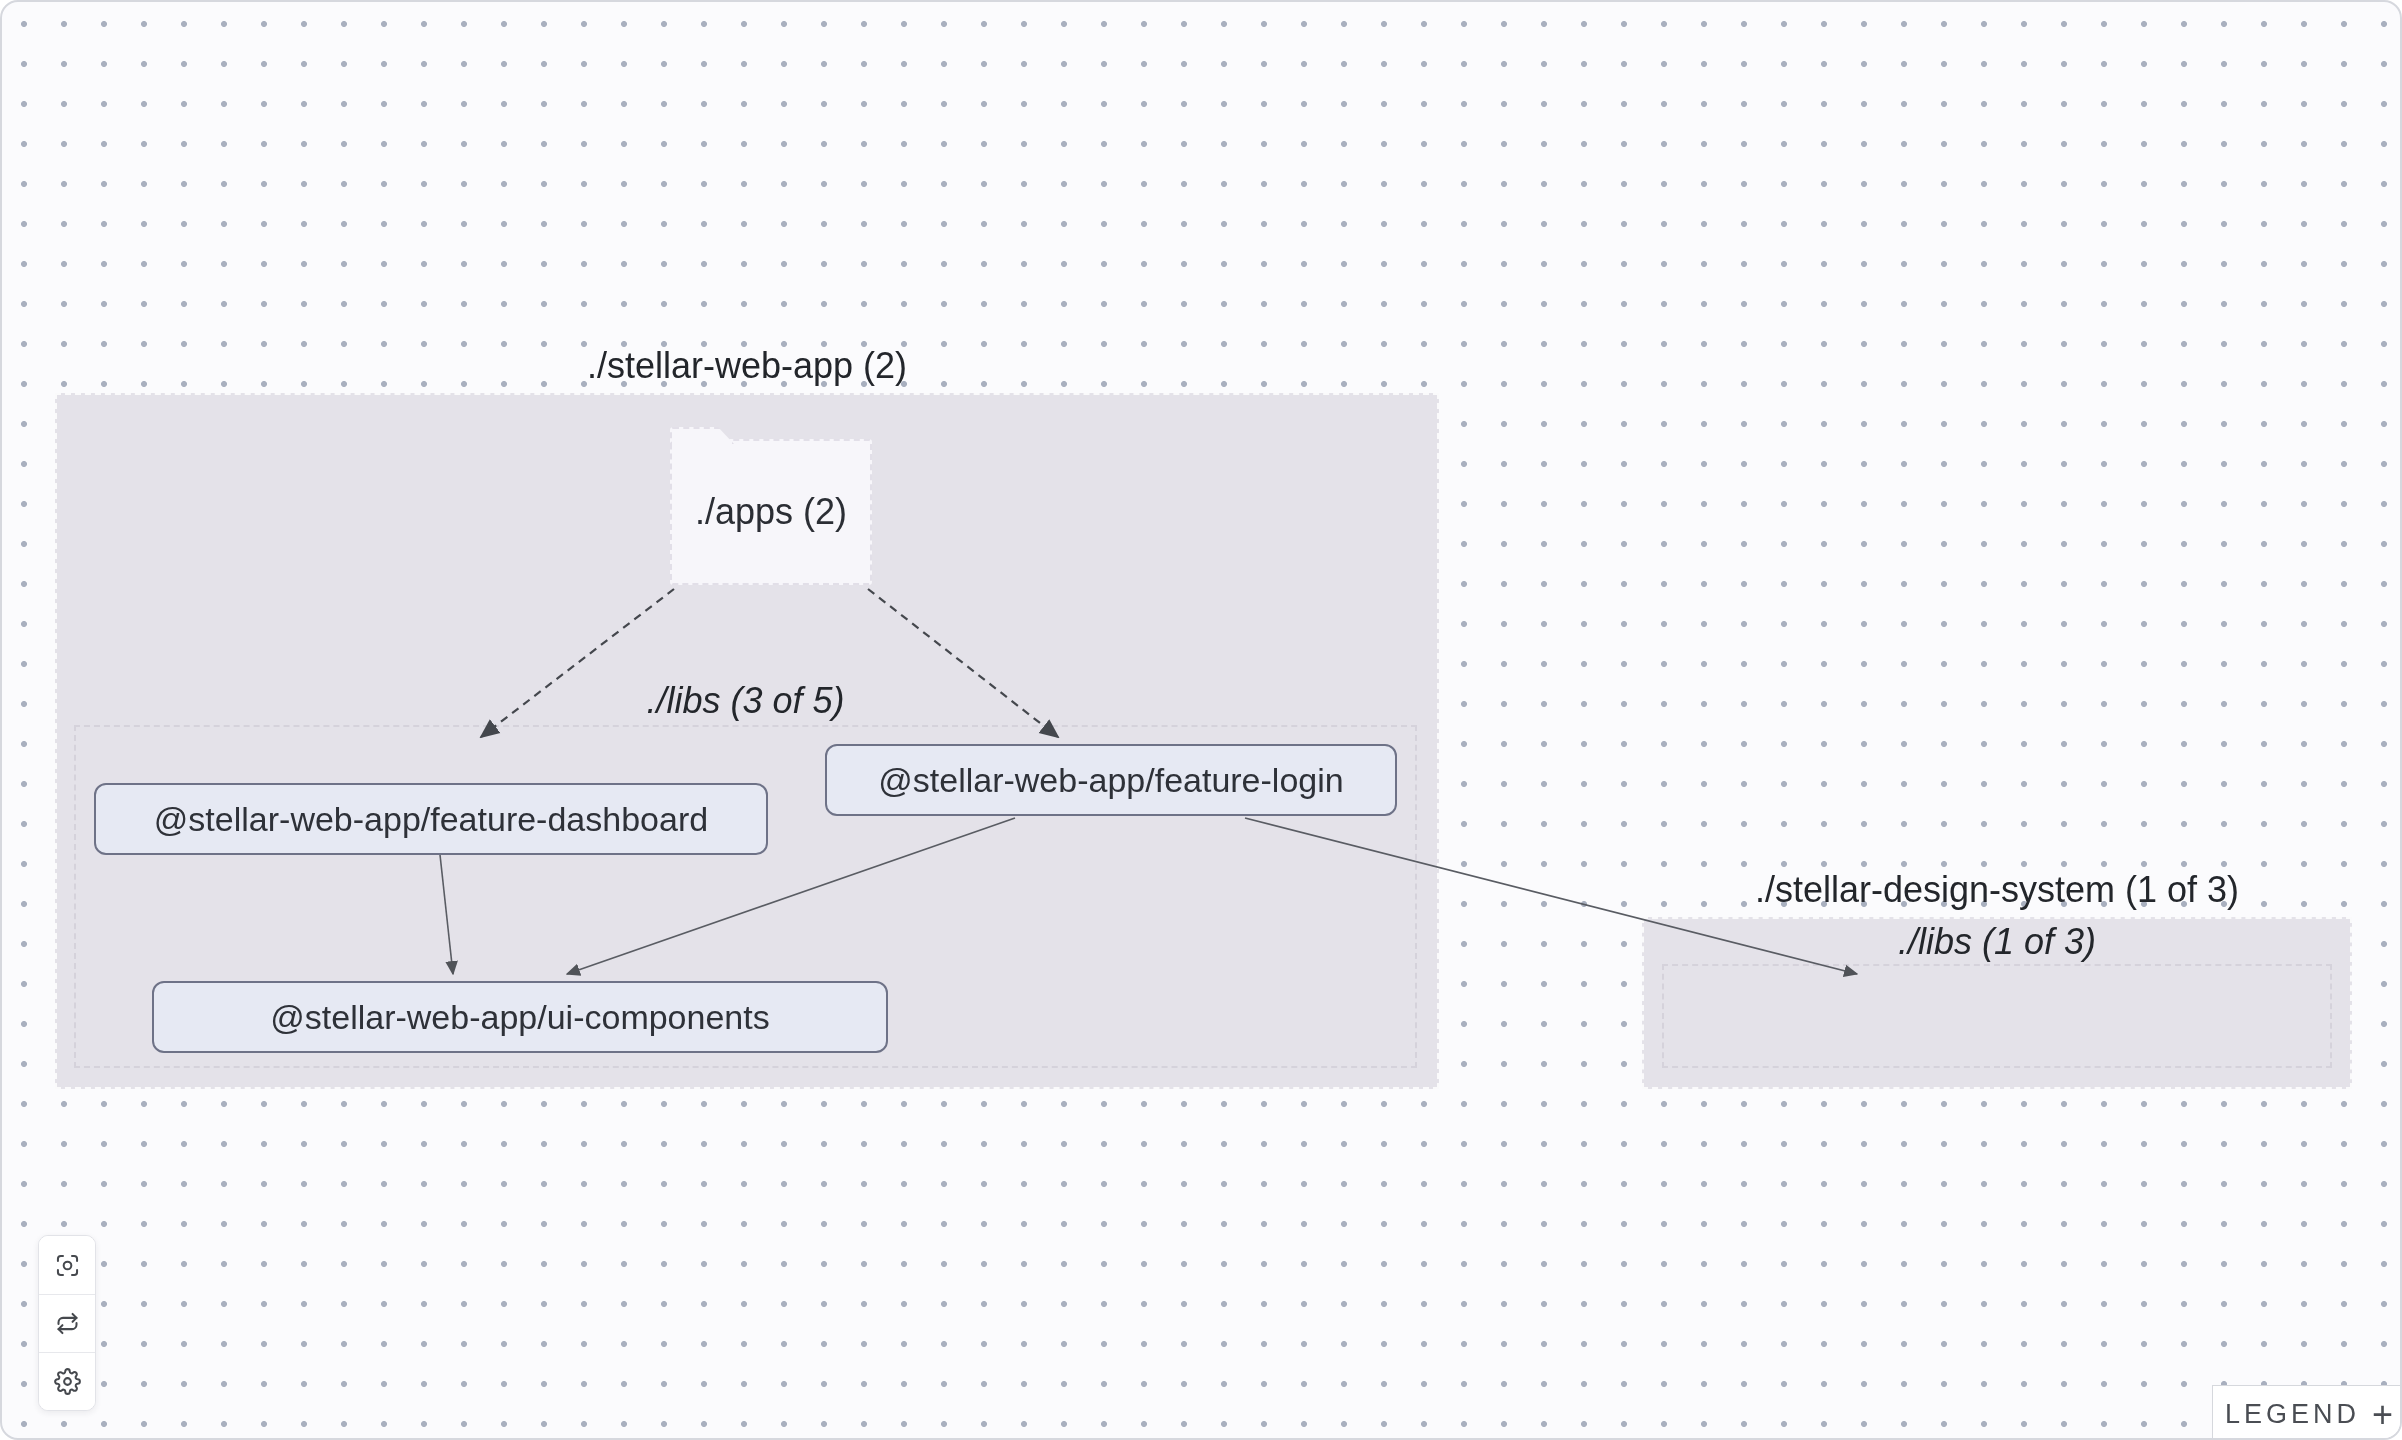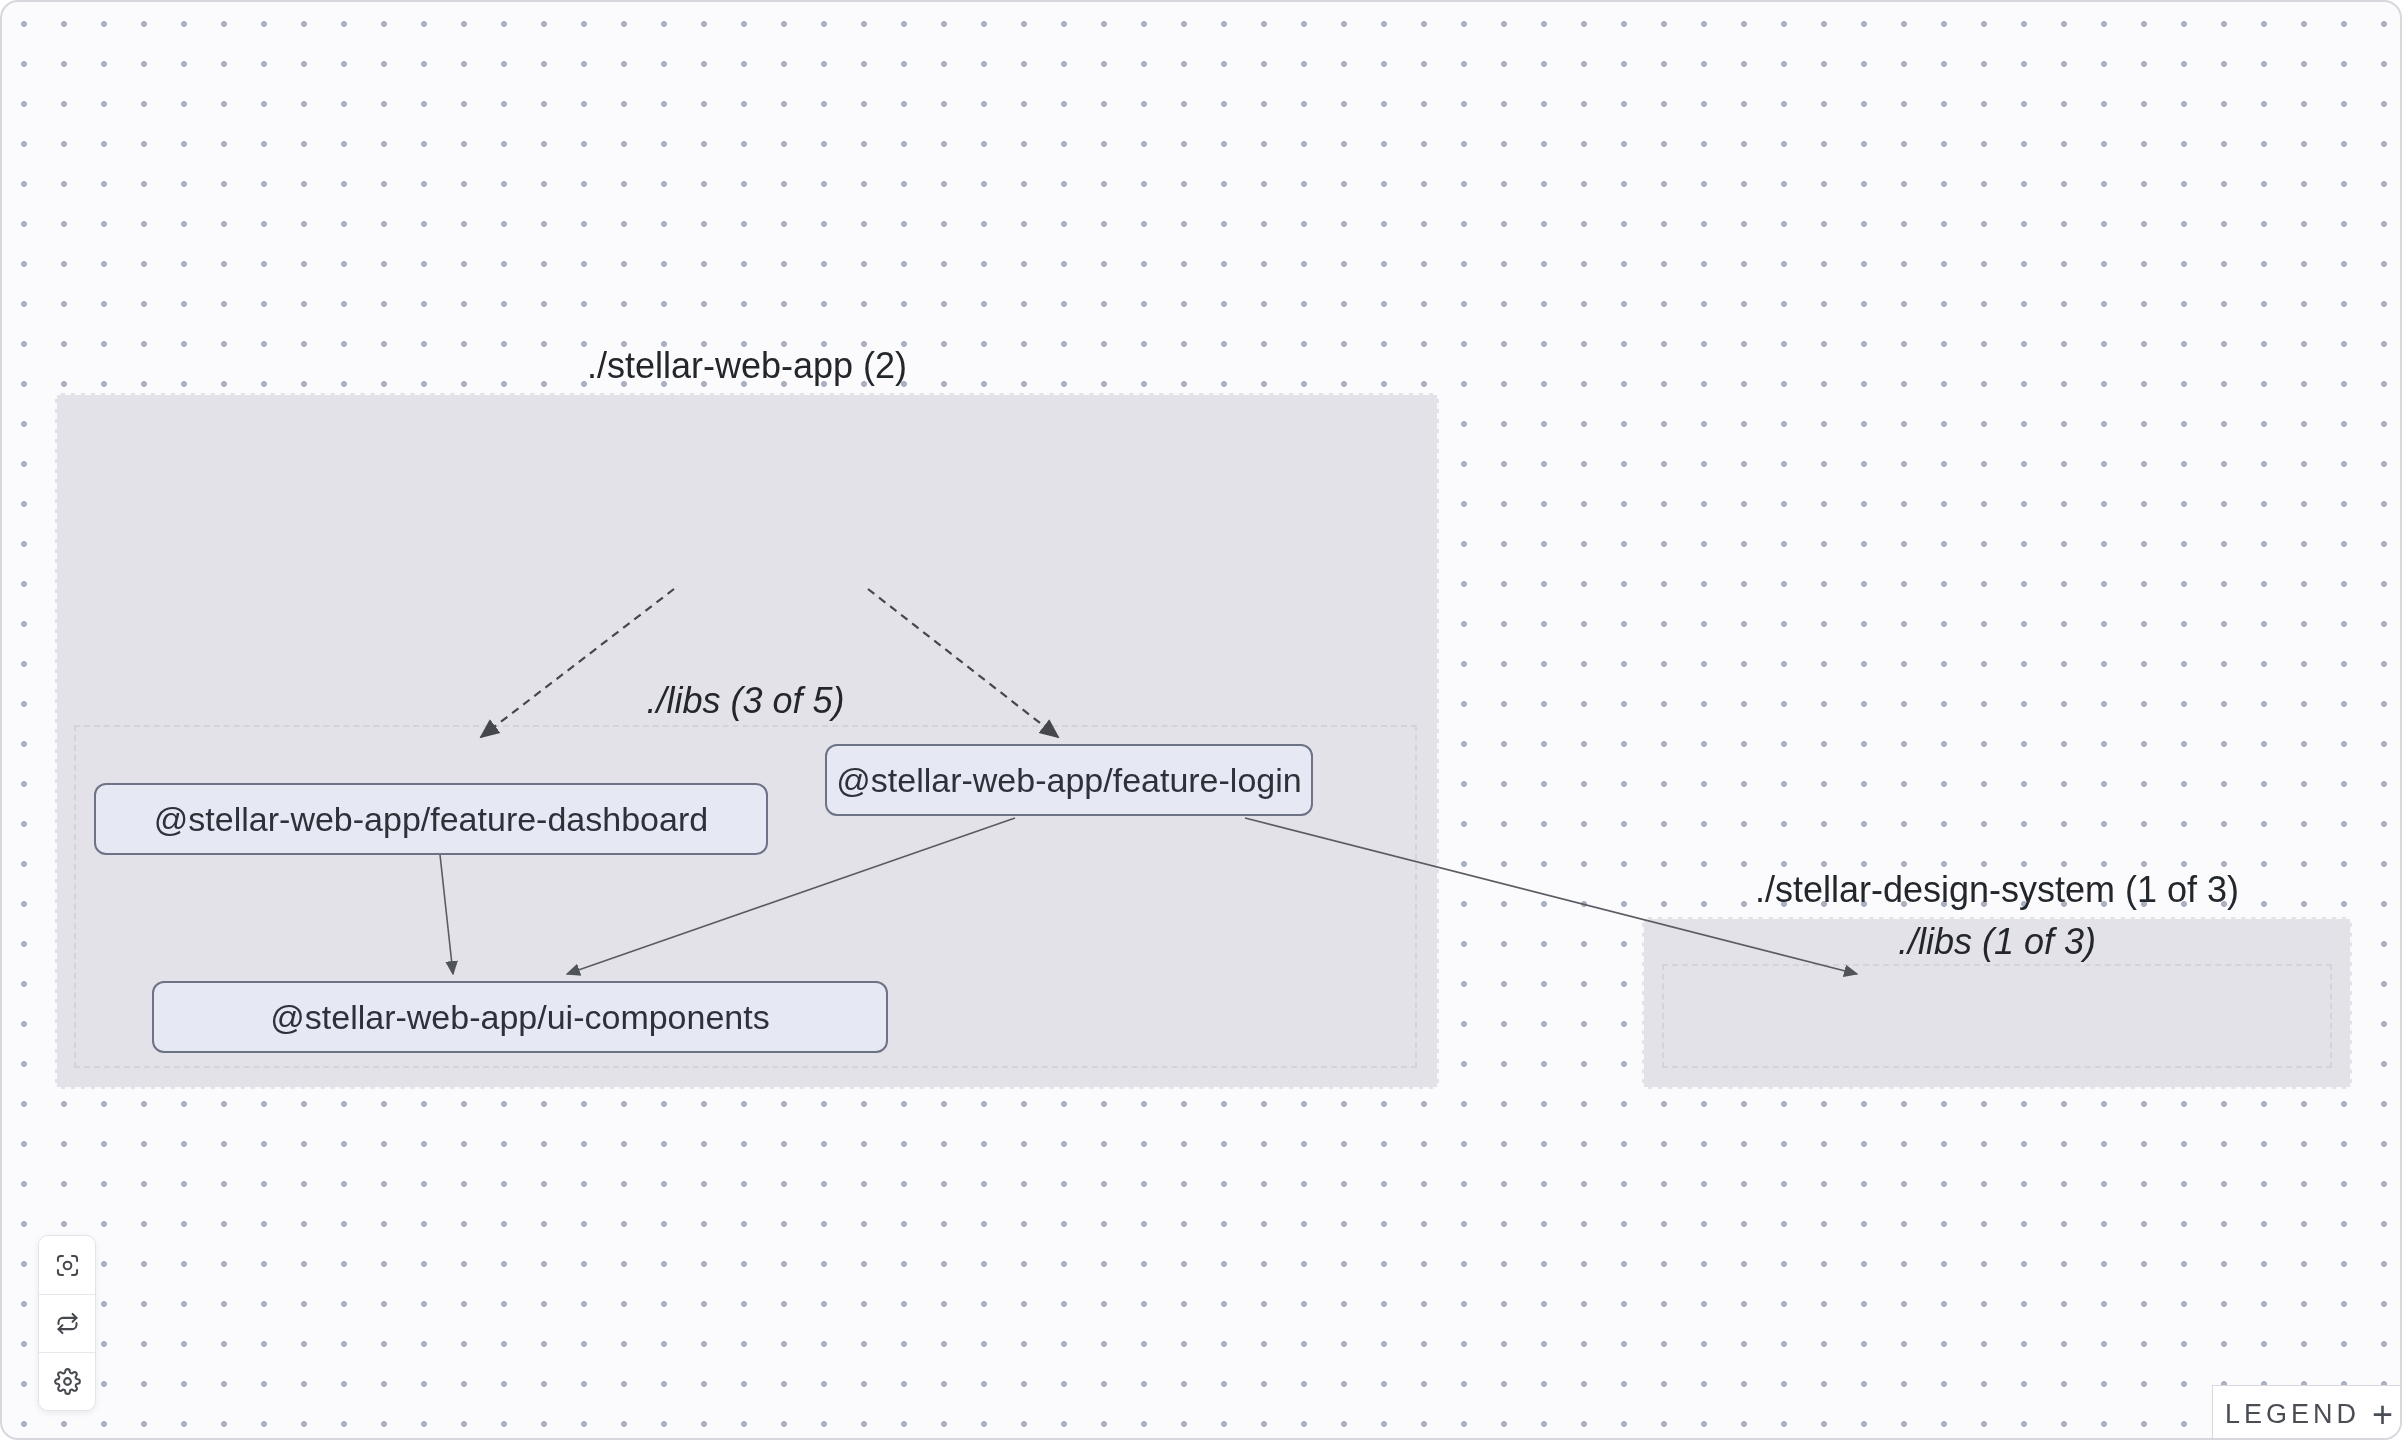--- a/index.html
+++ b/index.html
@@ -73,21 +73,21 @@
     height: 72px;
     background: #e6e9f3;
     border: 2px solid #6e7287;
     border-radius: 12px;
     display: flex; align-items: center; justify-content: center;
     font-size: 34px; color: #2e3138;
     white-space: nowrap;
     cursor: pointer;
   }
   .node-feature-dashboard { left: 92px;   top: 781px; width: 674px; }
-  .node-feature-login     { left: 823px;  top: 742px; width: 488px; }
+  .node-feature-login     { left: 823px;  top: 742px; width: 572px; }
   .node-ui-components     { left: 150px;  top: 979px; width: 736px; }
   .node-ui-buttons        { left: 1678px; top: 979px; width: 634px; }
 
   svg.edges { position: absolute; left: 0; top: 0; width: 2402px; height: 1440px; pointer-events: none; }
   svg.edges path { pointer-events: stroke; cursor: pointer; }
 
   
   .toolbar {
     position: absolute; left: 36px; top: 1233px; width: 58px;
     background: #ffffff;
@@ -147,20 +147,21 @@
     </defs>
     <g id="edge-layer">
         <path d="M672,587 L479,735" fill="none" stroke="#44474d" stroke-width="2.2" stroke-dasharray="8 6" marker-end="url(#arrow-dashed)"></path>
         <path d="M866,587 L1056,735" fill="none" stroke="#44474d" stroke-width="2.2" stroke-dasharray="8 6" marker-end="url(#arrow-dashed)"></path>
         <path d="M434,816 L451,972" fill="none" stroke="#595c63" stroke-width="1.6" marker-end="url(#arrow-solid)"></path>
         <path d="M1013,816 L565,972" fill="none" stroke="#595c63" stroke-width="1.6" marker-end="url(#arrow-solid)"></path>
         <path d="M1243,816 L1855,972" fill="none" stroke="#595c63" stroke-width="1.6" marker-end="url(#arrow-solid)"></path>
       </g>
   </svg>
 
+  <div class="folder">./apps (2)</div>
 
   <div class="node node-feature-dashboard">@stellar-web-app/feature-dashboard</div>
   <div class="node node-feature-login">@stellar-web-app/feature-login</div>
   <div class="node node-ui-components">@stellar-web-app/ui-components</div>
 
   <div class="toolbar">
     <button class="toolbar-btn">
       <svg viewBox="0 0 24 24">
         <path d="M8 3.5H6a2.5 2.5 0 0 0-2.5 2.5v2"></path>
         <path d="M16 3.5h2a2.5 2.5 0 0 1 2.5 2.5v2"></path>

